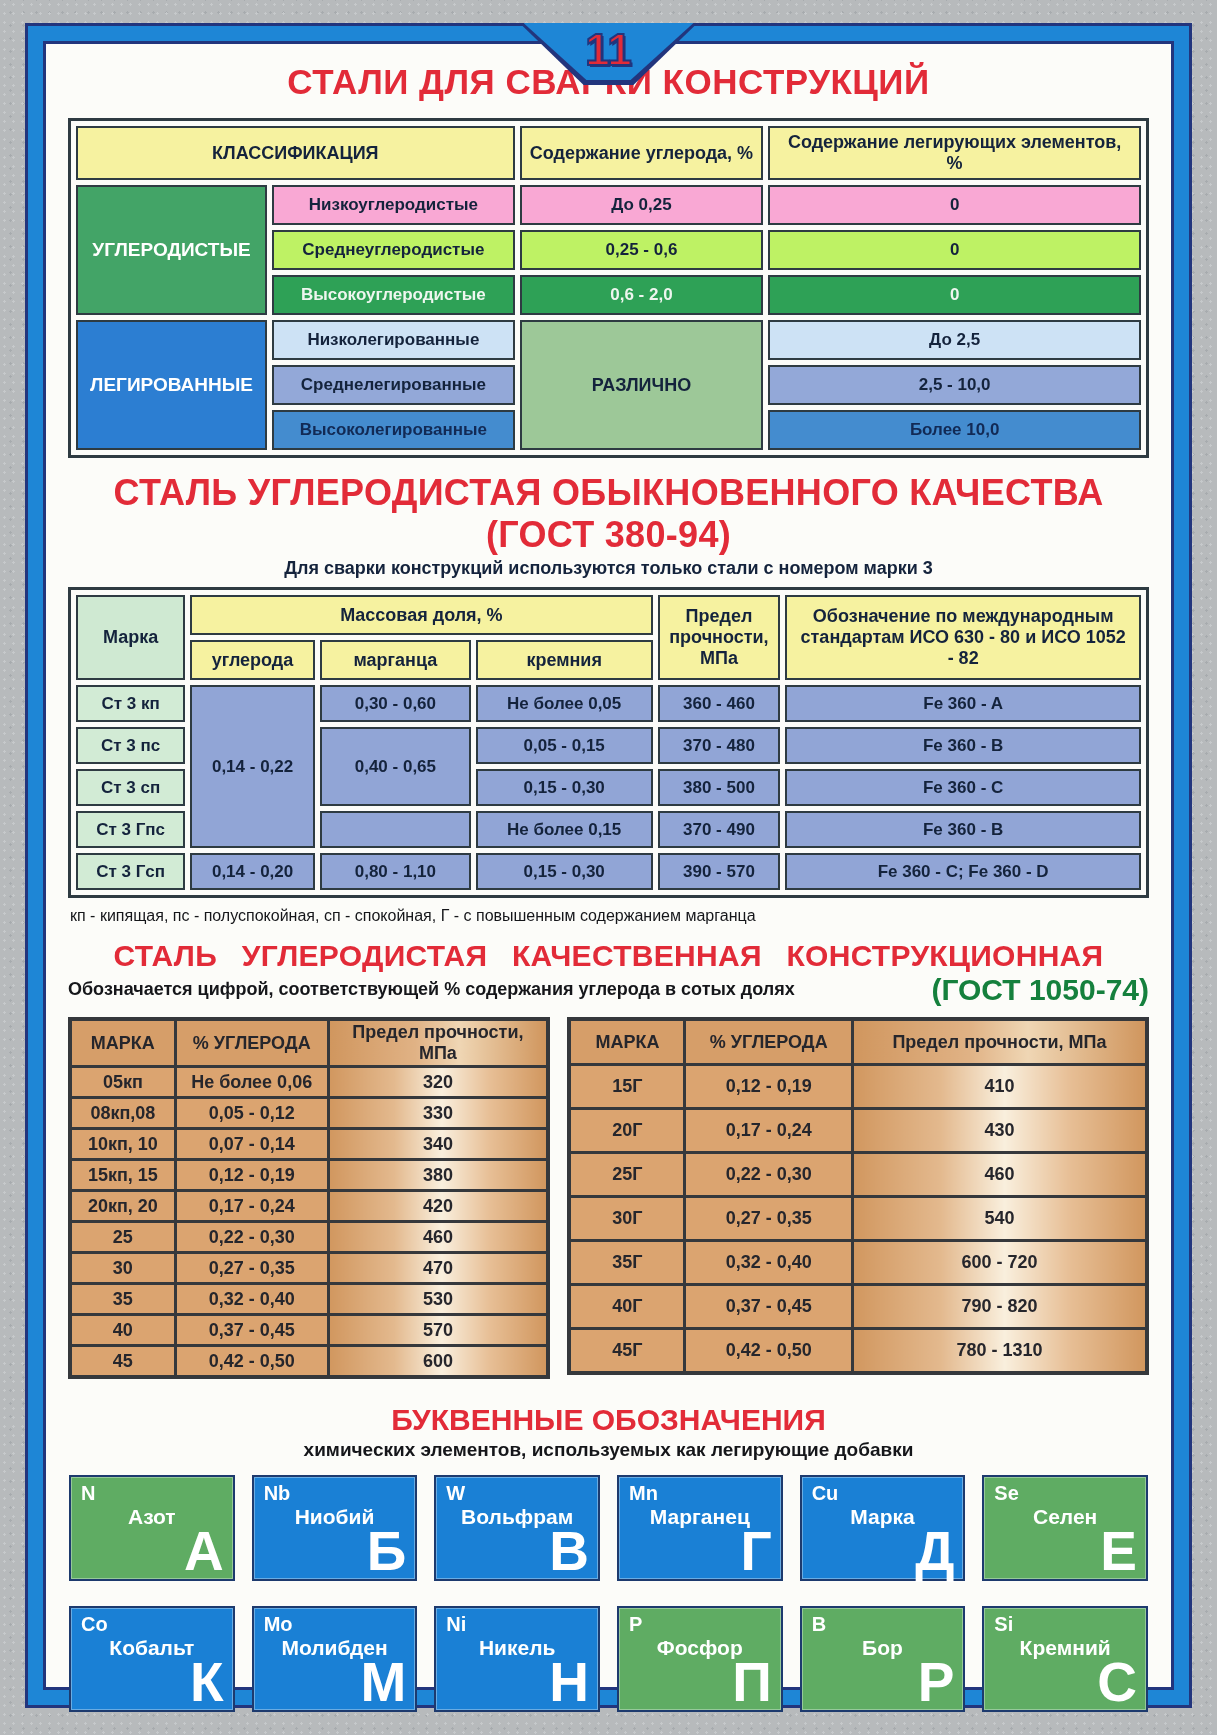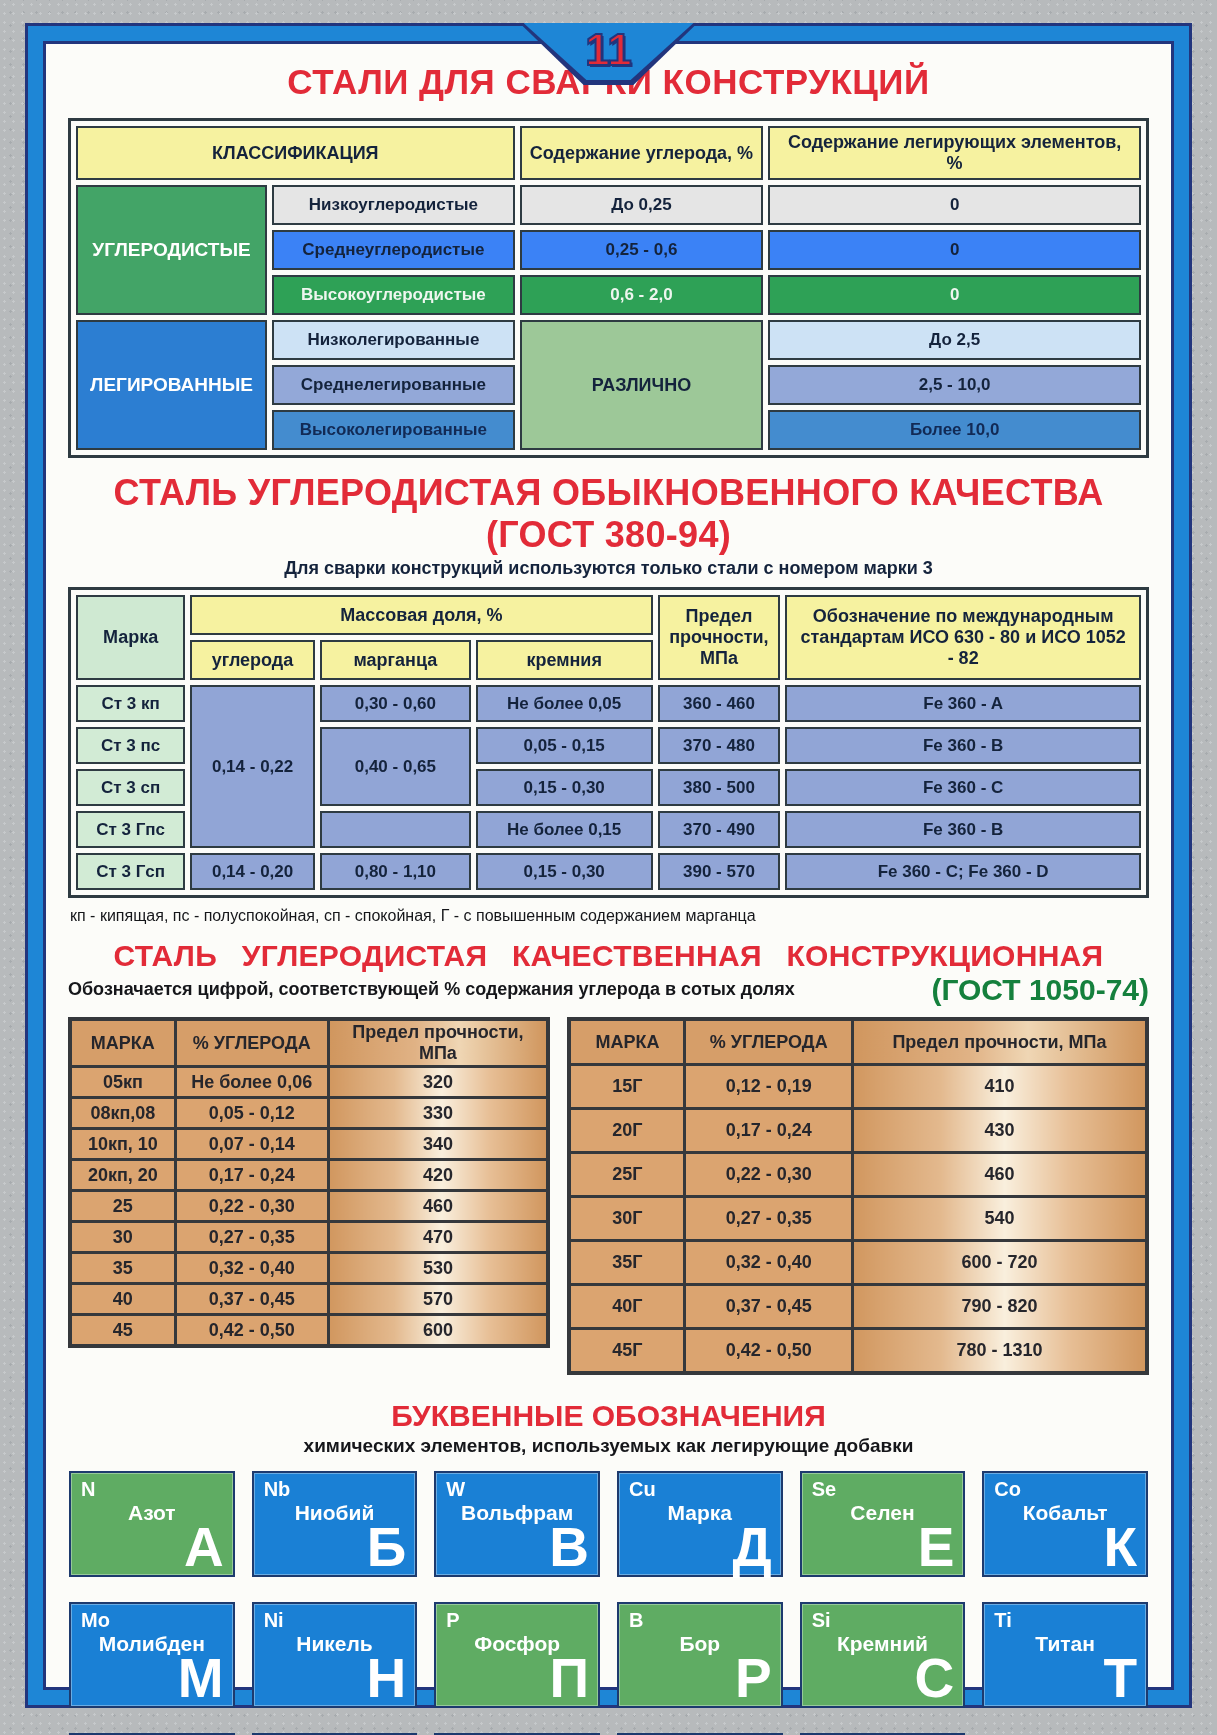--- a/index.html
+++ b/index.html
@@ -43,22 +43,22 @@
   
   table{width:100%;table-layout:fixed;}
   .t1,.t2{border-collapse:separate;border-spacing:5px;border:3px solid #2e3b42;}
   .t1 th,.t1 td,.t2 th,.t2 td{border:2px solid #2e3b42;text-align:center;
     vertical-align:middle;color:#14233c;font-weight:700;padding:2px 8px;
     overflow:hidden;}
   .t1 th.head,.t2 th.head{background:#f6f2a0;font-size:18px;height:46px;}
   .t1 td{font-size:17px;height:32px;}
   .t1 .glabel{background:#43a467;color:#ffffff;font-size:19px;}
   .t1 .blabel{background:#2c7ed2;color:#ffffff;font-size:19px;}
-  .t1 .g1r1 td{background:#e5e5e5;}
-  .t1 .g1r2 td{background:#3b82f6;margin-top:30px;}
+  .t1 .g1r1 td{background:#f9a8d4;}
+  .t1 .g1r2 td{background:#bef264;margin-top:30px;}
   .t1 .g1r3 td{background:#2ea156;color:#eef6ef;}
   .t1 .g2r1 td{background:#cde2f5;}
   .t1 .g2r2 td{background:#93a8d8;}
   .t1 .g2r3 td{background:#448ccf;color:#122a55;}
   .t1 td.razl{background:#9dc898;color:#14233c;font-size:18px;}
   
   .t2 th.markhead{background:#cfe9d2;font-size:18px;}
   .t2 td{font-size:17px;height:29px;background:#91a5d6;}
   .t2 td.mark{background:#d2ebd5;}
   .t2 th.head{height:32px;}
@@ -255,20 +255,25 @@
                 <td>08кп,08</td>
                 <td>0,05 - 0,12</td>
                 <td class="str">330</td>
               </tr>
               <tr>
                 <td>10кп, 10</td>
                 <td>0,07 - 0,14</td>
                 <td class="str">340</td>
               </tr>
               <tr>
+                <td>15кп, 15</td>
+                <td>0,12 - 0,19</td>
+                <td class="str">380</td>
+              </tr>
+              <tr>
                 <td>20кп, 20</td>
                 <td>0,17 - 0,24</td>
                 <td class="str">420</td>
               </tr>
               <tr>
                 <td>25</td>
                 <td>0,22 - 0,30</td>
                 <td class="str">460</td>
               </tr>
               <tr>
@@ -361,20 +366,25 @@
           <div class="sym">Nb</div>
           <div class="nm">Ниобий</div>
           <div class="ltr">Б</div>
         </div>
         <div class="tile blue">
           <div class="sym">W</div>
           <div class="nm">Вольфрам</div>
           <div class="ltr">В</div>
         </div>
         <div class="tile blue">
+          <div class="sym">Mn</div>
+          <div class="nm">Марганец</div>
+          <div class="ltr">Г</div>
+        </div>
+        <div class="tile blue">
           <div class="sym">Cu</div>
           <div class="nm">Марка</div>
           <div class="ltr">Д</div>
         </div>
         <div class="tile green">
           <div class="sym">Se</div>
           <div class="nm">Селен</div>
           <div class="ltr">Е</div>
         </div>
         <div class="tile blue">

